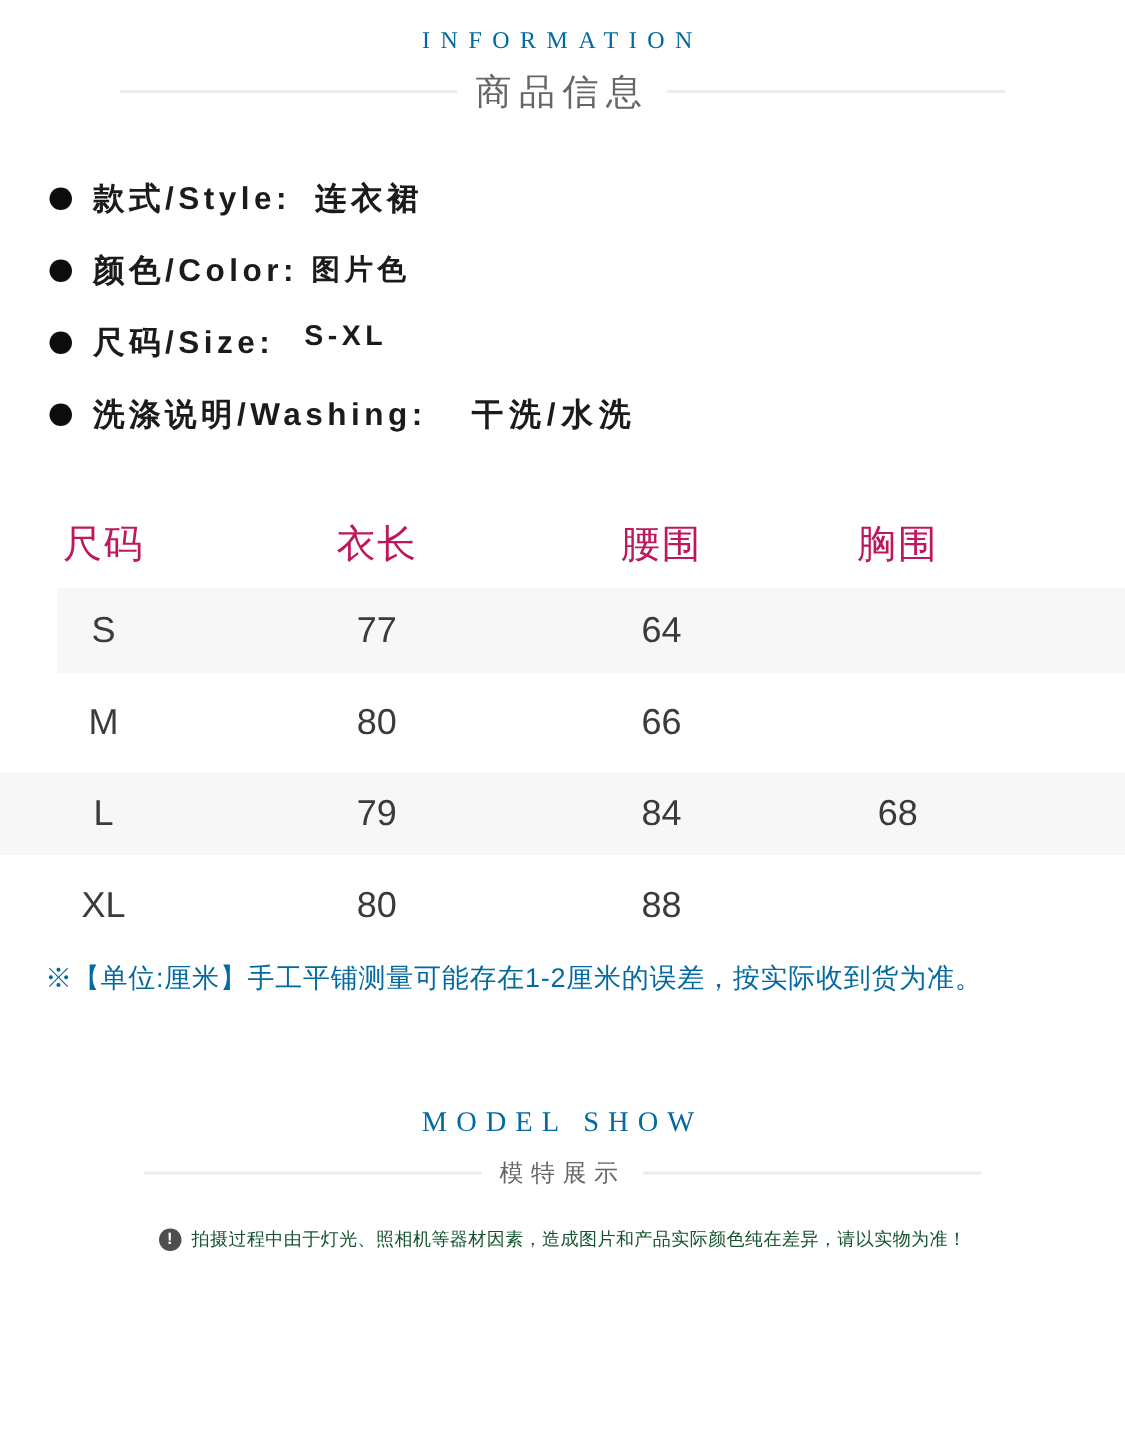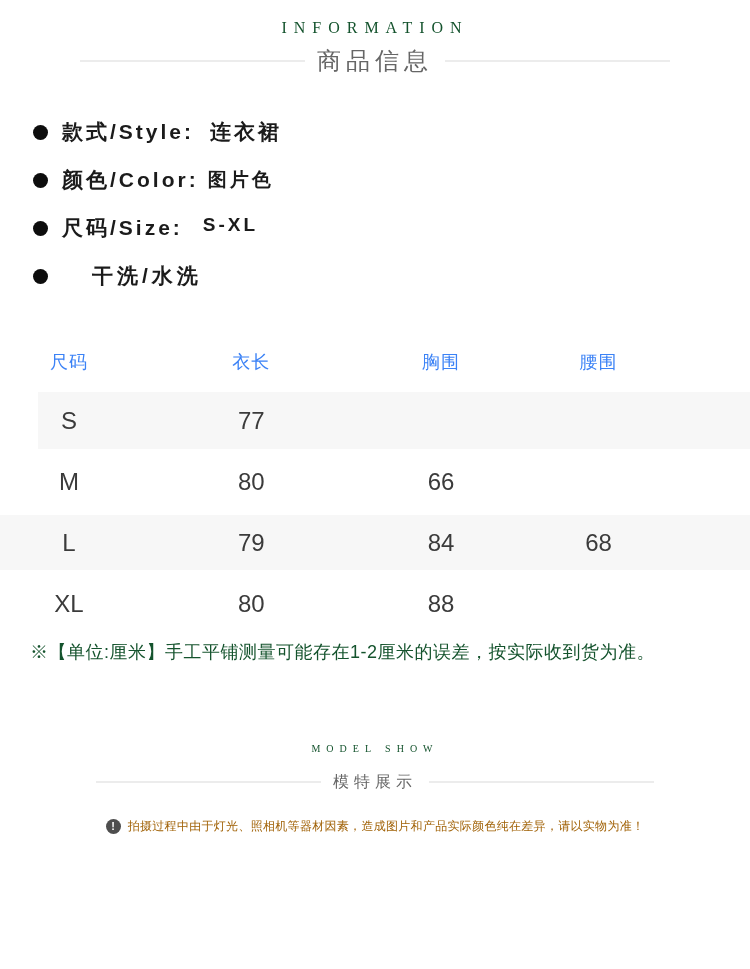--- a/index.html
+++ b/index.html
@@ -11,21 +11,21 @@
     position: relative;
   }
 
   
   .section-header { text-align: center; }
   .info-header { padding-top: 18px; }
   .en-title {
     font-family: "Liberation Serif", serif;
     font-size: 16px;
     letter-spacing: 7px;
-    color: #14532d;
+    color: #0369a1;
     line-height: 20px;
   }
   .zh-title-row {
     display: flex;
     align-items: center;
     justify-content: center;
     margin-top: 8px;
     height: 30px;
     text-align: right;
   }
@@ -70,48 +70,48 @@
   
   .size-table { margin-top: 46px; }
   .t-row {
     display: grid;
     grid-template-columns: 18.4% 30.2% 20.4% 21.6%;
     align-items: center;
   }
   .t-cell { text-align: center; }
   .t-head { height: 56px; }
   .t-head .t-cell {
-    font-size: 18px;
+    font-size: 26px;
     font-weight: 500;
-    color: #3b82f6;
+    color: #be185d;
     letter-spacing: 1px;
   }
   .t-body .t-row { height: 61px; }
   .t-body .t-cell {
     font-size: 24px;
     font-weight: 400;
     color: #3b3b3b;
   }
   .row-s { background: linear-gradient(to right, #ffffff 38px, #f7f7f7 38px) center / 100% 57px no-repeat; }
   .row-l { background: linear-gradient(#f7f7f7, #f7f7f7) center / 100% 55px no-repeat; }
 
   
   .unit-note {
     margin: 5px 20px 0 30px;
     font-size: 18px;
     font-weight: 500;
-    color: #14532d;
+    color: #0369a1;
     letter-spacing: 0.5px;
     line-height: 26px;
     white-space: nowrap;
   }
 
   
   .model-header { margin-top: 74px; }
-  .model-header .en-title { font-size: 10px; letter-spacing: 6px; }
+  .model-header .en-title { font-size: 19px; letter-spacing: 6px; }
   .model-header .zh-title { font-size: 16px; }
 
   
   .footer-note {
     margin-top: 19px;
     display: flex;
     align-items: center;
     justify-content: center;
     height: 20px;
   }
@@ -122,21 +122,21 @@
     color: #ffffff;
     font-size: 11px;
     font-weight: bold;
     line-height: 15px;
     text-align: center;
     margin-right: 7px;
     flex: none;
   }
   .footer-text {
     font-size: 12px;
-    color: #a16207;
+    color: #14532d;
     letter-spacing: 0.3px;
     white-space: nowrap;
   }
 </style>
 </head>
 <body>
 
 <div class="section-header info-header">
   <div class="en-title">INFORMATION</div>
   <div class="zh-title-row">
@@ -157,35 +157,37 @@
     <span class="bullet-label">颜色/Color:</span>
     <span class="bullet-value">图片色</span>
   </div>
   <div class="bullet">
     <span class="dot"></span>
     <span class="bullet-label">尺码/Size:</span>
     <span class="bullet-value">S-XL</span>
   </div>
   <div class="bullet">
     <span class="dot"></span>
+    <span class="bullet-label">洗涤说明/Washing:</span>
     <span class="bullet-value">干洗/水洗</span>
   </div>
 </div>
 
 <div class="size-table">
   <div class="t-row t-head">
     <div class="t-cell">尺码</div>
     <div class="t-cell">衣长</div>
+    <div class="t-cell">腰围</div>
     <div class="t-cell">胸围</div>
-    <div class="t-cell">腰围</div>
   </div>
   <div class="t-body">
     <div class="t-row row-s">
       <div class="t-cell">S</div>
       <div class="t-cell">77</div>
+      <div class="t-cell">64</div>
     </div>
     <div class="t-row">
       <div class="t-cell">M</div>
       <div class="t-cell">80</div>
       <div class="t-cell">66</div>
     </div>
     <div class="t-row row-l">
       <div class="t-cell">L</div>
       <div class="t-cell">79</div>
       <div class="t-cell">84</div>

